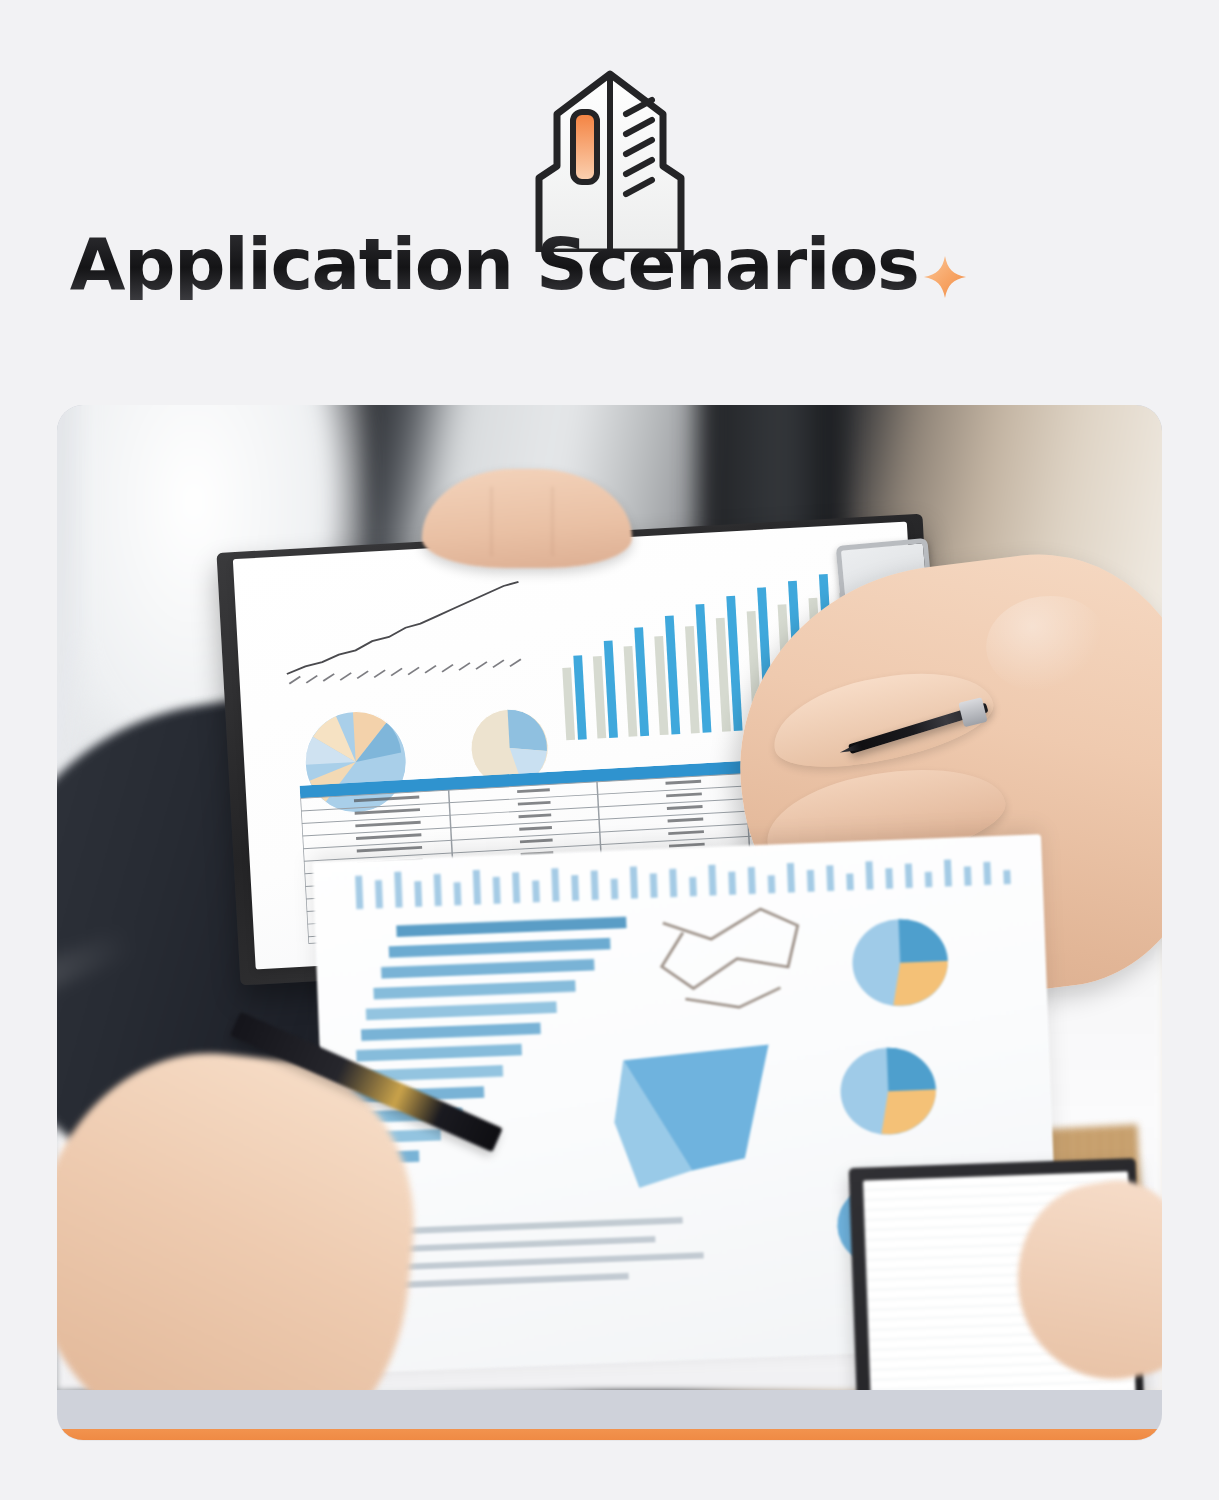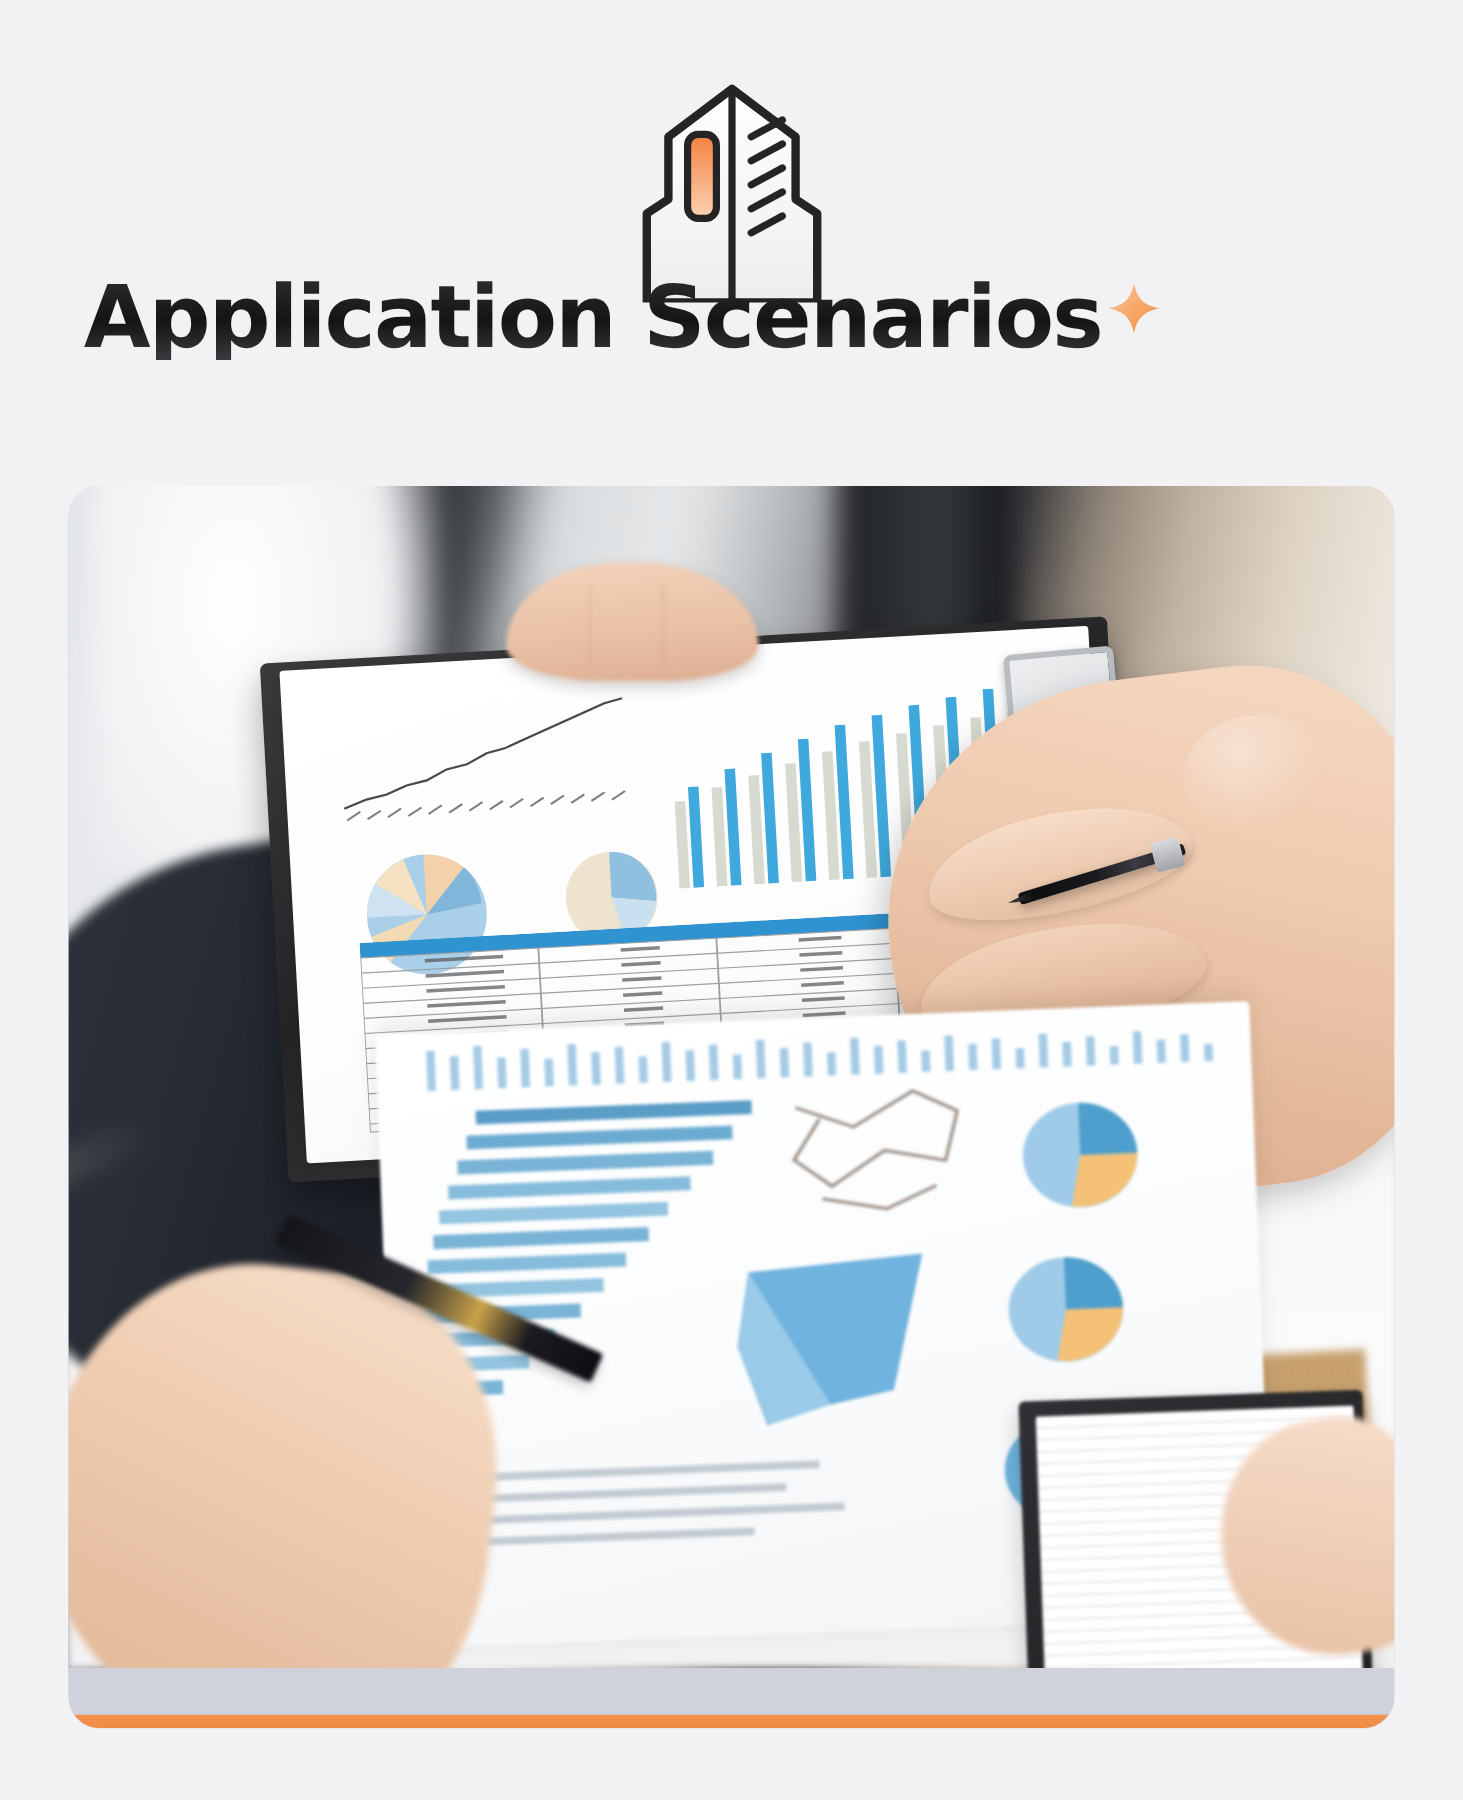--- a/index.html
+++ b/index.html
@@ -17,21 +17,21 @@
     position: absolute; left: 0; top: 0; width: 1219px; height: 380px;
     display: flex; flex-direction: column; align-items: center;
   }
   .building-icon {
     position: absolute; left: 50%; top: 62px;
     transform: translateX(-50%);
     width: 230px; height: 190px;
   }
   .title-row {
     position: absolute; left: 0; top: 228px; width: 1022px;
-    display: flex; justify-content: center; align-items: flex-start; padding-left: 16px;
+    display: flex; justify-content: center; align-items: flex-end; padding-left: 16px;
   }
   .title-text {
     font-family: "DejaVu Sans", sans-serif;
     font-size: 72px;
     font-weight: bold;
     letter-spacing: -1.5px;
     color: #1d1d1f;
     line-height: 1;
     background: linear-gradient(180deg,#2e2e32 0%,#141416 55%,#3a3a3e 100%);
     -webkit-background-clip: text;

